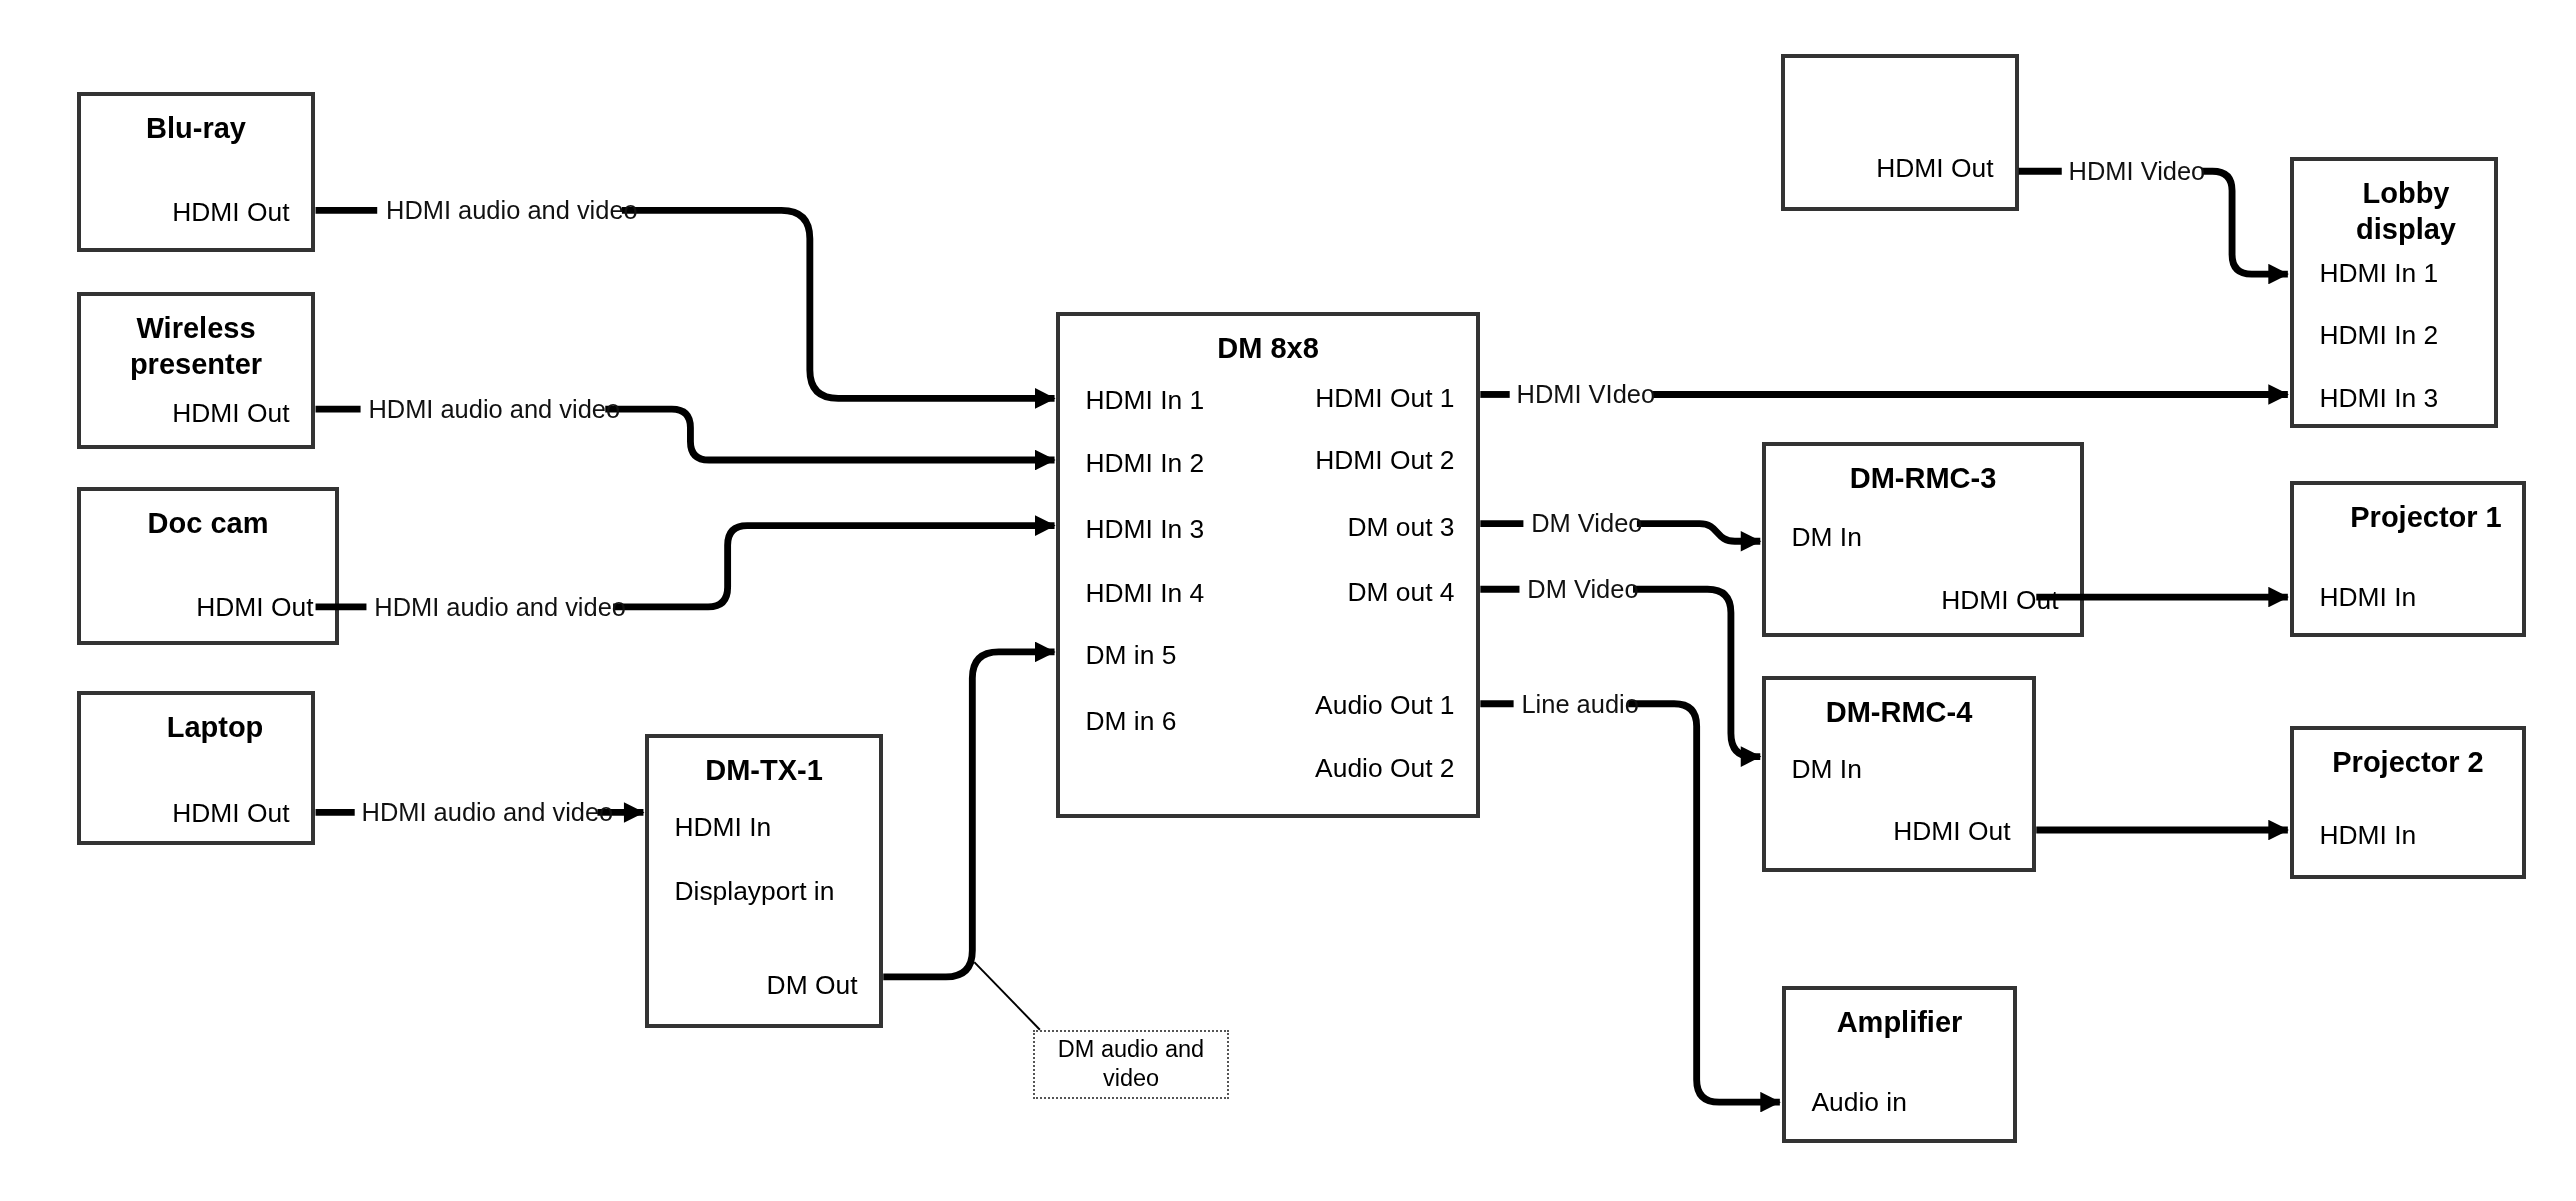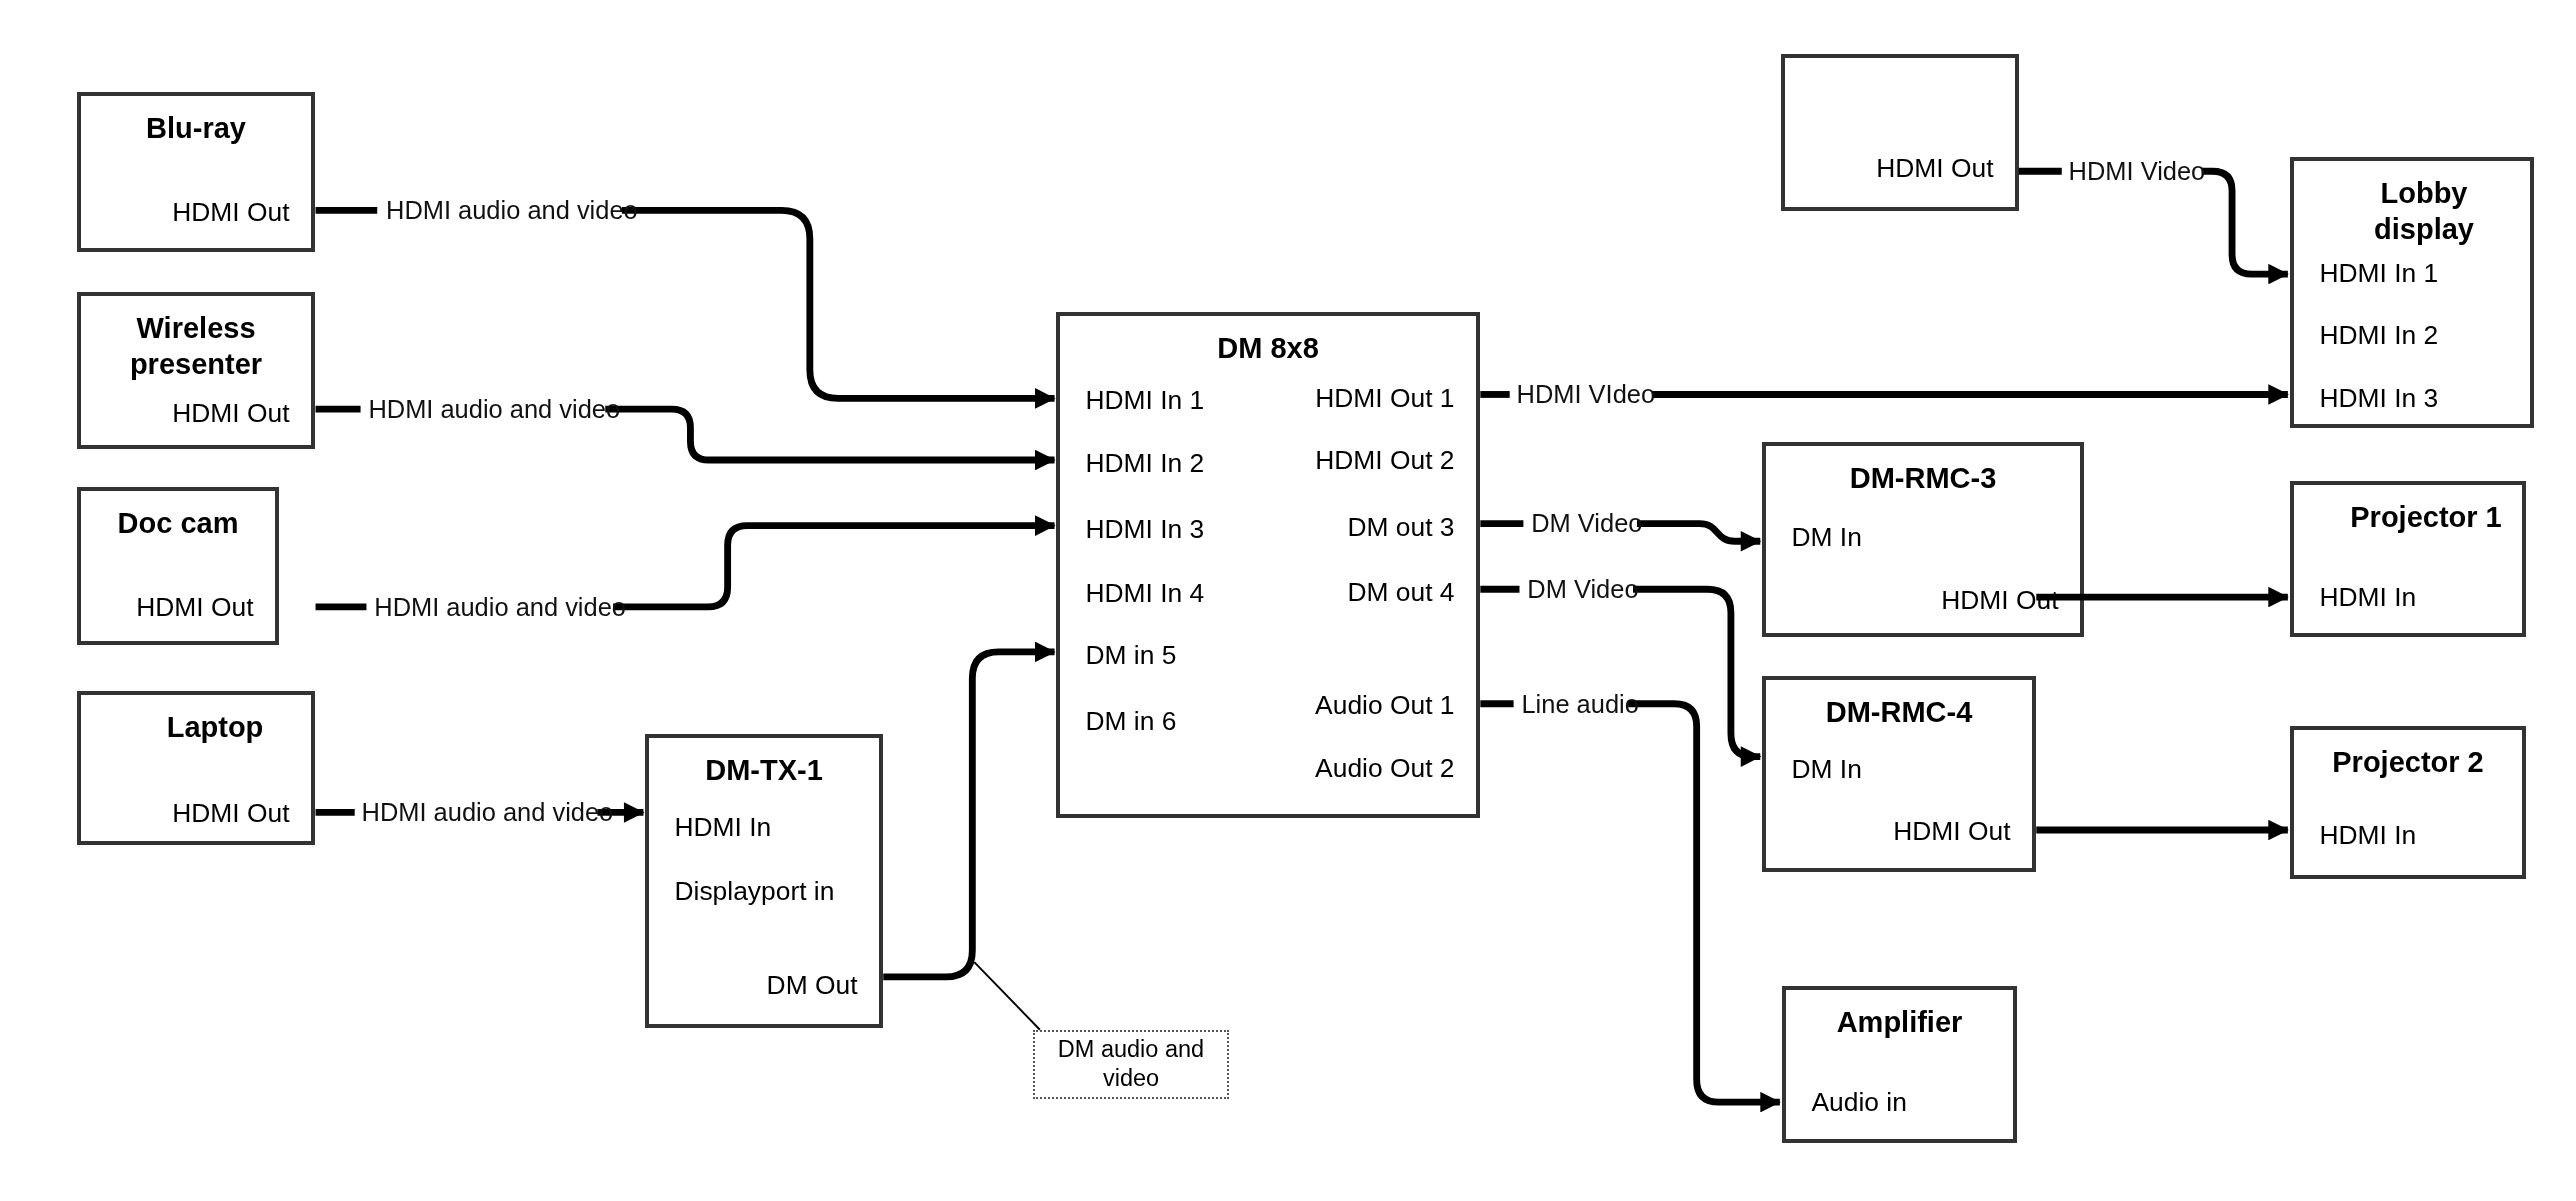--- a/index.html
+++ b/index.html
@@ -26,21 +26,21 @@
   <div class="node" style="left:77px;top:92px;width:238px;height:160px;">
     <div class="node-title">Blu-ray</div>
     <div class="port port-r" style="top:101px;">HDMI Out</div>
   </div>
 
   <div class="node" style="left:77px;top:292px;width:238px;height:157px;">
     <div class="node-title" style="max-width:176px;">Wireless presenter</div>
     <div class="port port-r" style="top:102px;">HDMI Out</div>
   </div>
 
-  <div class="node" style="left:77px;top:487px;width:202px;height:158px;">
+  <div class="node" style="left:77px;top:487px;width:262px;height:158px;">
     <div class="node-title">Doc cam</div>
     <div class="port port-r" style="top:101px;">HDMI Out</div>
   </div>
 
   <div class="node" style="left:77px;top:691px;width:238px;height:154px;padding-left:38px;">
     <div class="node-title">Laptop</div>
     <div class="port port-r" style="top:103px;">HDMI Out</div>
   </div>
 
   <div class="node" style="left:645px;top:734px;width:238px;height:294px;">
@@ -63,21 +63,21 @@
     <div class="port port-r" style="top:196px;">DM out 3</div>
     <div class="port port-r" style="top:261px;">DM out 4</div>
     <div class="port port-r" style="top:374px;">Audio Out 1</div>
     <div class="port port-r" style="top:437px;">Audio Out 2</div>
   </div>
 
   <div class="node" style="left:1781px;top:54px;width:238px;height:157px;">
     <div class="port port-r" style="top:95px;">HDMI Out</div>
   </div>
 
-  <div class="node" style="left:2290px;top:157px;width:244px;height:271px;padding-left:24px;">
+  <div class="node" style="left:2290px;top:157px;width:208px;height:271px;padding-left:24px;">
     <div class="node-title" style="max-width:147px;">Lobby display</div>
     <div class="port port-l" style="top:97px;">HDMI In 1</div>
     <div class="port port-l" style="top:159px;">HDMI In 2</div>
     <div class="port port-l" style="top:222px;">HDMI In 3</div>
   </div>
 
   <div class="node" style="left:1762px;top:442px;width:322px;height:195px;">
     <div class="node-title">DM-RMC-3</div>
     <div class="port port-l" style="top:76px;">DM In</div>
     <div class="port port-r" style="top:139px;">HDMI Out</div>

